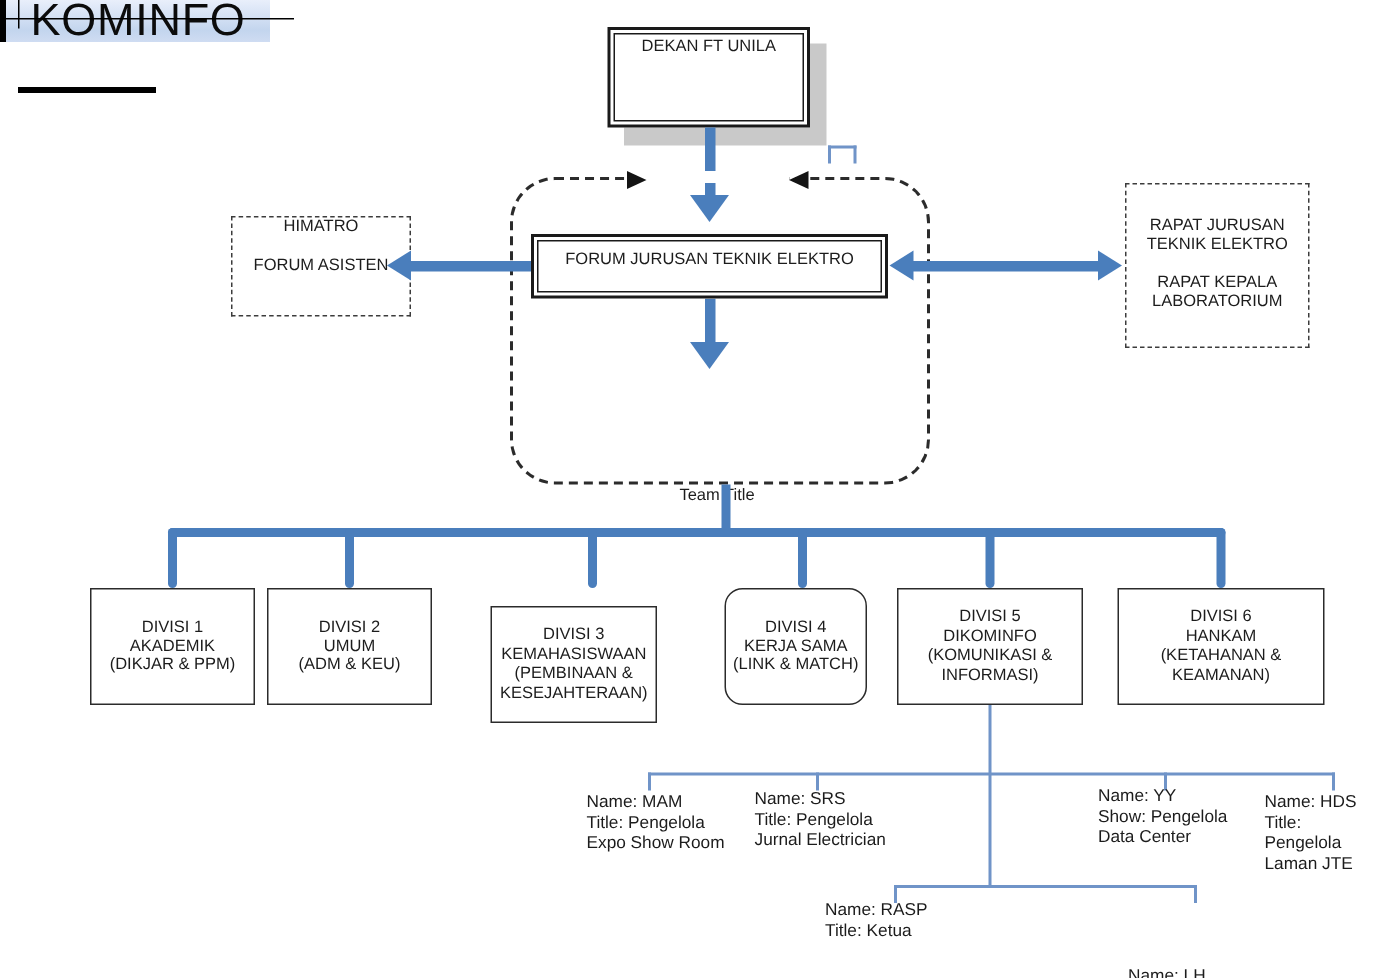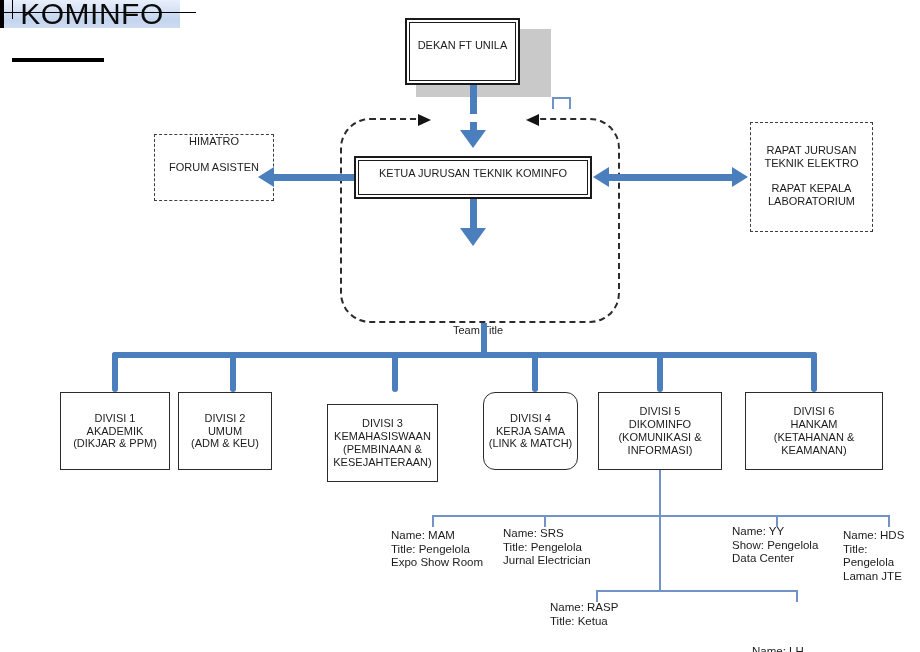--- a/index.html
+++ b/index.html
@@ -50,68 +50,68 @@
 <body>
 
 <div id="canvas">
 
   <div class="hair" style="left:0;top:12px;width:196px;height:1px;"></div>
   <div class="hair" style="left:12px;top:0;width:1px;height:19px;"></div>
   <div id="kominfo">KOMINFO</div>
   <div class="hair" style="left:12px;top:58px;width:92px;height:4px;"></div>
 
   <div class="gray-shadow" style="left:416px;top:29px;width:135px;height:68px;"></div>
-  <div class="node double" style="left:405px;top:18px;width:115px;height:67px;padding-top:19px;">DEKAN FT UNILA</div>
+  <div class="node double" style="left:405px;top:18px;width:135px;height:67px;padding-top:5px;">DEKAN FT UNILA</div>
 
   <div class="bluebar" style="left:470px;top:85px;width:7px;height:47px;border-radius:0;"></div>
   <div class="tri tri-down" style="left:460px;top:130px;"></div>
 
   <div id="bracket-icon"></div>
 
   <div class="dashed-round" style="left:340px;top:118px;width:280px;height:205px;"></div>
   <div class="patch" style="left:428px;top:114px;width:98px;height:8px;"></div>
   <div class="tri dtri-right" style="left:418px;top:114px;"></div>
   <div class="tri dtri-left" style="left:526px;top:114px;"></div>
 
-  <div class="node dashdot" style="left:154px;top:134px;width:120px;height:67px;">HIMATRO
+  <div class="node dashdot" style="left:154px;top:144px;width:120px;height:67px;">HIMATRO
 
 FORUM ASISTEN</div>
   <div class="node dashdot" style="left:750px;top:122px;width:123px;height:110px;padding-top:21px;">RAPAT JURUSAN
 TEKNIK ELEKTRO
 
 RAPAT KEPALA
 LABORATORIUM</div>
 
   <div class="bluebar" style="left:272px;top:174px;width:83px;height:7px;border-radius:0;"></div>
   <div class="tri tri-left" style="left:258px;top:167px;"></div>
 
   <div class="bluebar" style="left:606px;top:174px;width:128px;height:7px;border-radius:0;"></div>
   <div class="tri tri-left" style="left:593px;top:167px;"></div>
   <div class="tri tri-right" style="left:732px;top:167px;"></div>
 
   <div class="bluebar" style="left:470px;top:199px;width:7px;height:31px;border-radius:0;"></div>
   <div class="tri tri-down" style="left:460px;top:228px;"></div>
 
-  <div class="node double" style="left:354px;top:156px;width:238px;height:43px;padding-top:9px;">KETUA JURUSAN TEKNIK KOMINFO</div>
+  <div class="node double" style="left:354px;top:156px;width:238px;height:43px;padding-top:9px;">FORUM JURUSAN TEKNIK ELEKTRO</div>
 
   <div id="team-label">Team Title</div>
   <div class="bluebar" style="left:481px;top:323px;width:6px;height:32px;border-radius:0;"></div>
 
   <div class="bluebar" style="left:112px;top:352px;width:705px;height:6px;"></div>
   <div class="bluebar" style="left:112px;top:352px;width:6px;height:40px;"></div>
   <div class="bluebar" style="left:230px;top:352px;width:6px;height:40px;"></div>
   <div class="bluebar" style="left:392px;top:352px;width:6px;height:40px;"></div>
   <div class="bluebar" style="left:532px;top:352px;width:6px;height:40px;"></div>
   <div class="bluebar" style="left:657px;top:352px;width:6px;height:40px;"></div>
   <div class="bluebar" style="left:811px;top:352px;width:6px;height:40px;"></div>
 
   <div class="node solid division" style="left:60px;top:392px;width:110px;height:78px;">DIVISI 1
 AKADEMIK
 (DIKJAR &amp; PPM)</div>
-  <div class="node solid division" style="left:178px;top:392px;width:94px;height:78px;">DIVISI 2
+  <div class="node solid division" style="left:178px;top:392px;width:110px;height:78px;">DIVISI 2
 UMUM
 (ADM &amp; KEU)</div>
   <div class="node solid division" style="left:327px;top:404px;width:111px;height:78px;">DIVISI 3
 KEMAHASISWAAN
 (PEMBINAAN &amp;
 KESEJAHTERAAN)</div>
   <div class="node solid division" style="left:483px;top:392px;width:95px;height:78px;border-radius:12px;">DIVISI 4
 KERJA SAMA
 (LINK &amp; MATCH)</div>
   <div class="node solid division" style="left:598px;top:392px;width:124px;height:78px;">DIVISI 5

